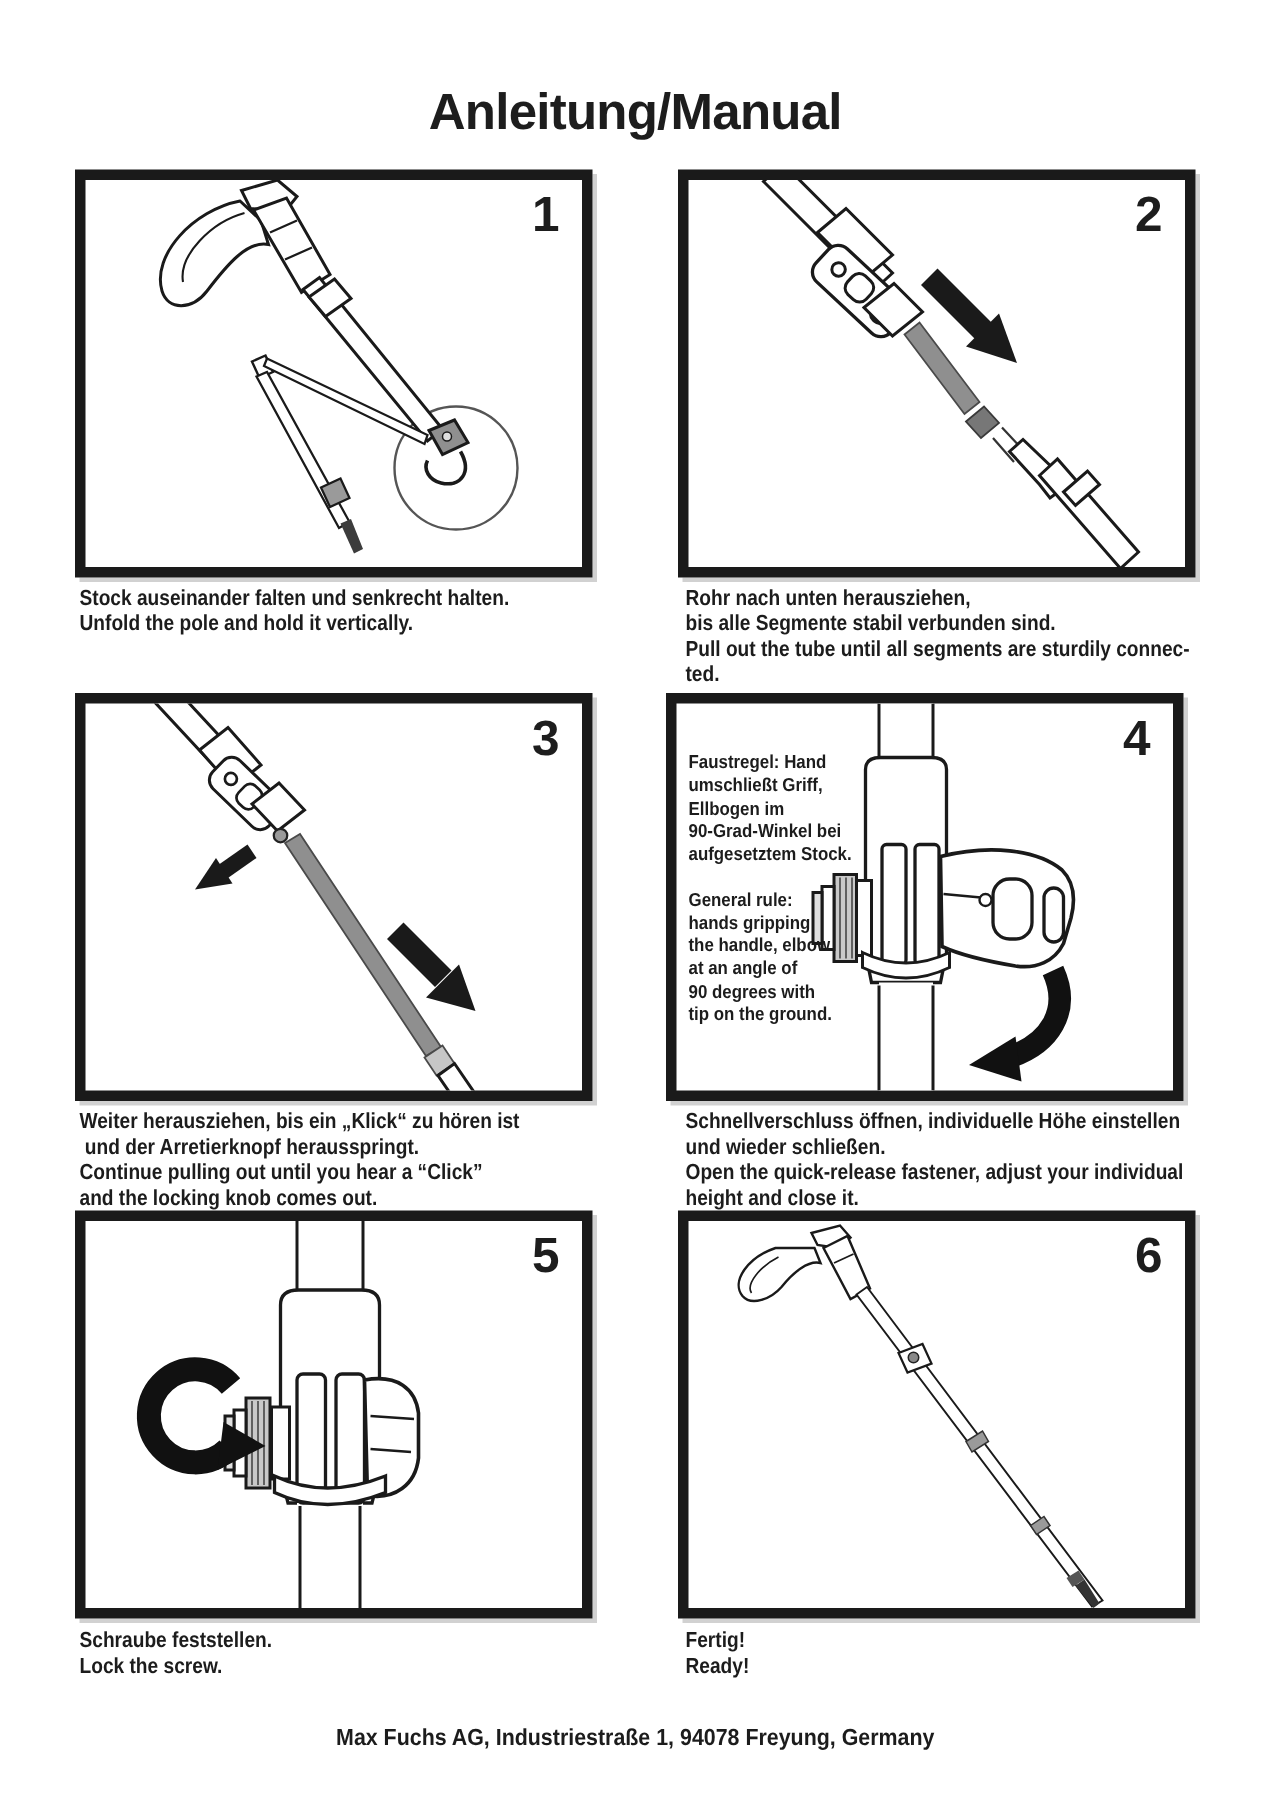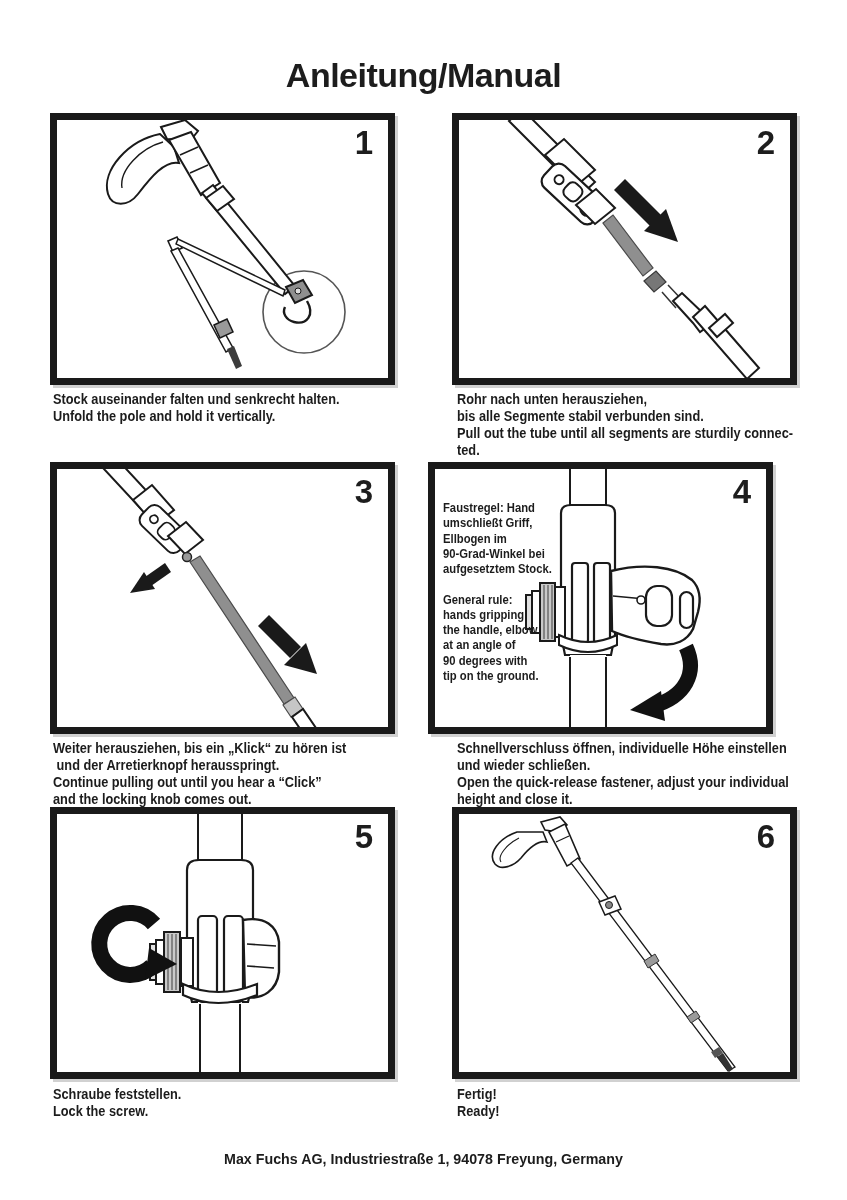--- a/index.html
+++ b/index.html
@@ -107,21 +107,21 @@
         <polygon points="227,196 249,174 260,205"></polygon>
       </g>
     </svg>
     <div class="num">3</div>
   </div>
   <div class="caption" style="left:53px;top:740px;">Weiter herausziehen, bis ein „Klick“ zu hören ist
 &nbsp;und der Arretierknopf herausspringt.
 Continue pulling out until you hear a “Click”
 and the locking knob comes out.</div>
 
-  <div class="panel" style="left:428px;top:462px;">
+  <div class="panel" style="left:444px;top:462px;">
     <svg viewBox="0 0 331 258">
       <rect x="135" y="0" width="36" height="40" fill="#fff"></rect>
       <path fill="none" stroke="#1a1a1a" stroke-width="2" d="M135,0 L135,38 M171,0 L171,38"></path>
       <path class="ln" stroke-width="2.2" d="M126,44 Q126,36 136,36 L170,36 Q180,36 180,44 L180,166 L176,186 L130,186 L126,166 Z"></path>
       <rect x="135" y="186" width="36" height="72" fill="#fff"></rect>
       <path fill="none" stroke="#1a1a1a" stroke-width="2" d="M135,188 L135,258 M171,188 L171,258"></path>
       <g>
         <rect class="ln" stroke-width="2" x="120" y="118" width="10" height="50"></rect>
         <rect x="105" y="114" width="15" height="58" fill="#c9c9c9" stroke="#1a1a1a" stroke-width="2"></rect>
         <path stroke="#555" stroke-width="1.2" d="M109,116 L109,170 M113,116 L113,170 M117,116 L117,170"></path>

